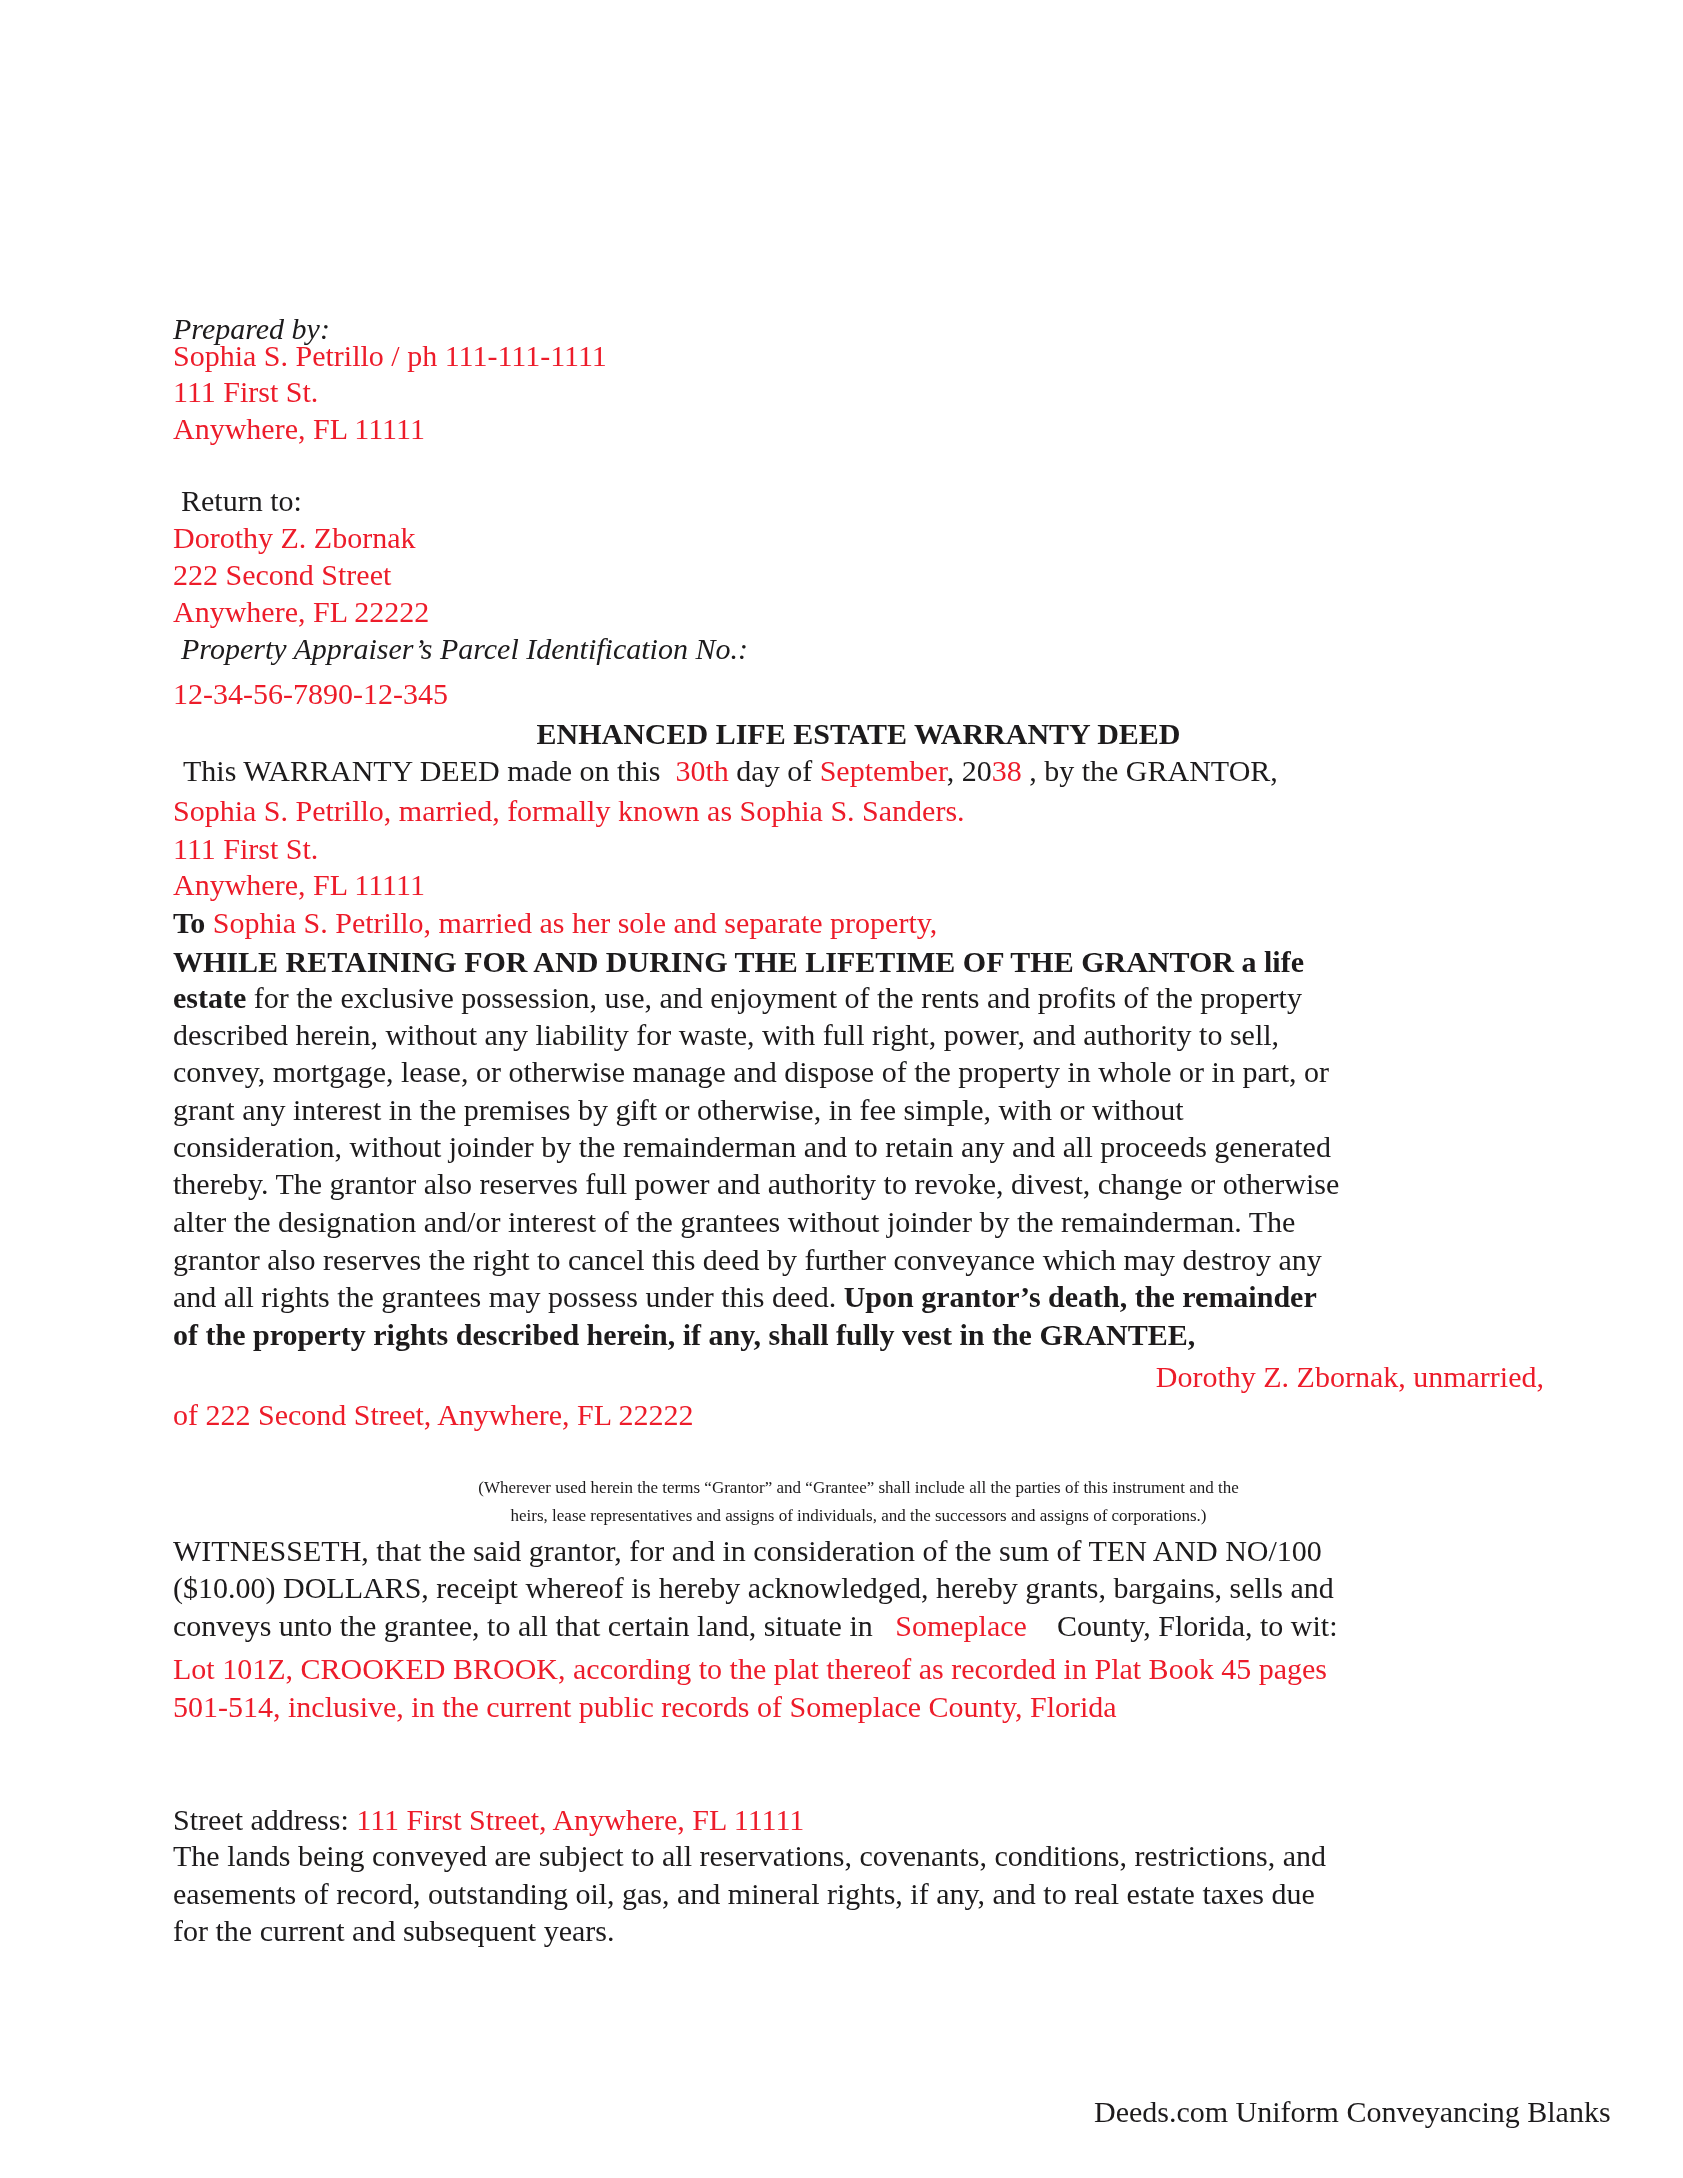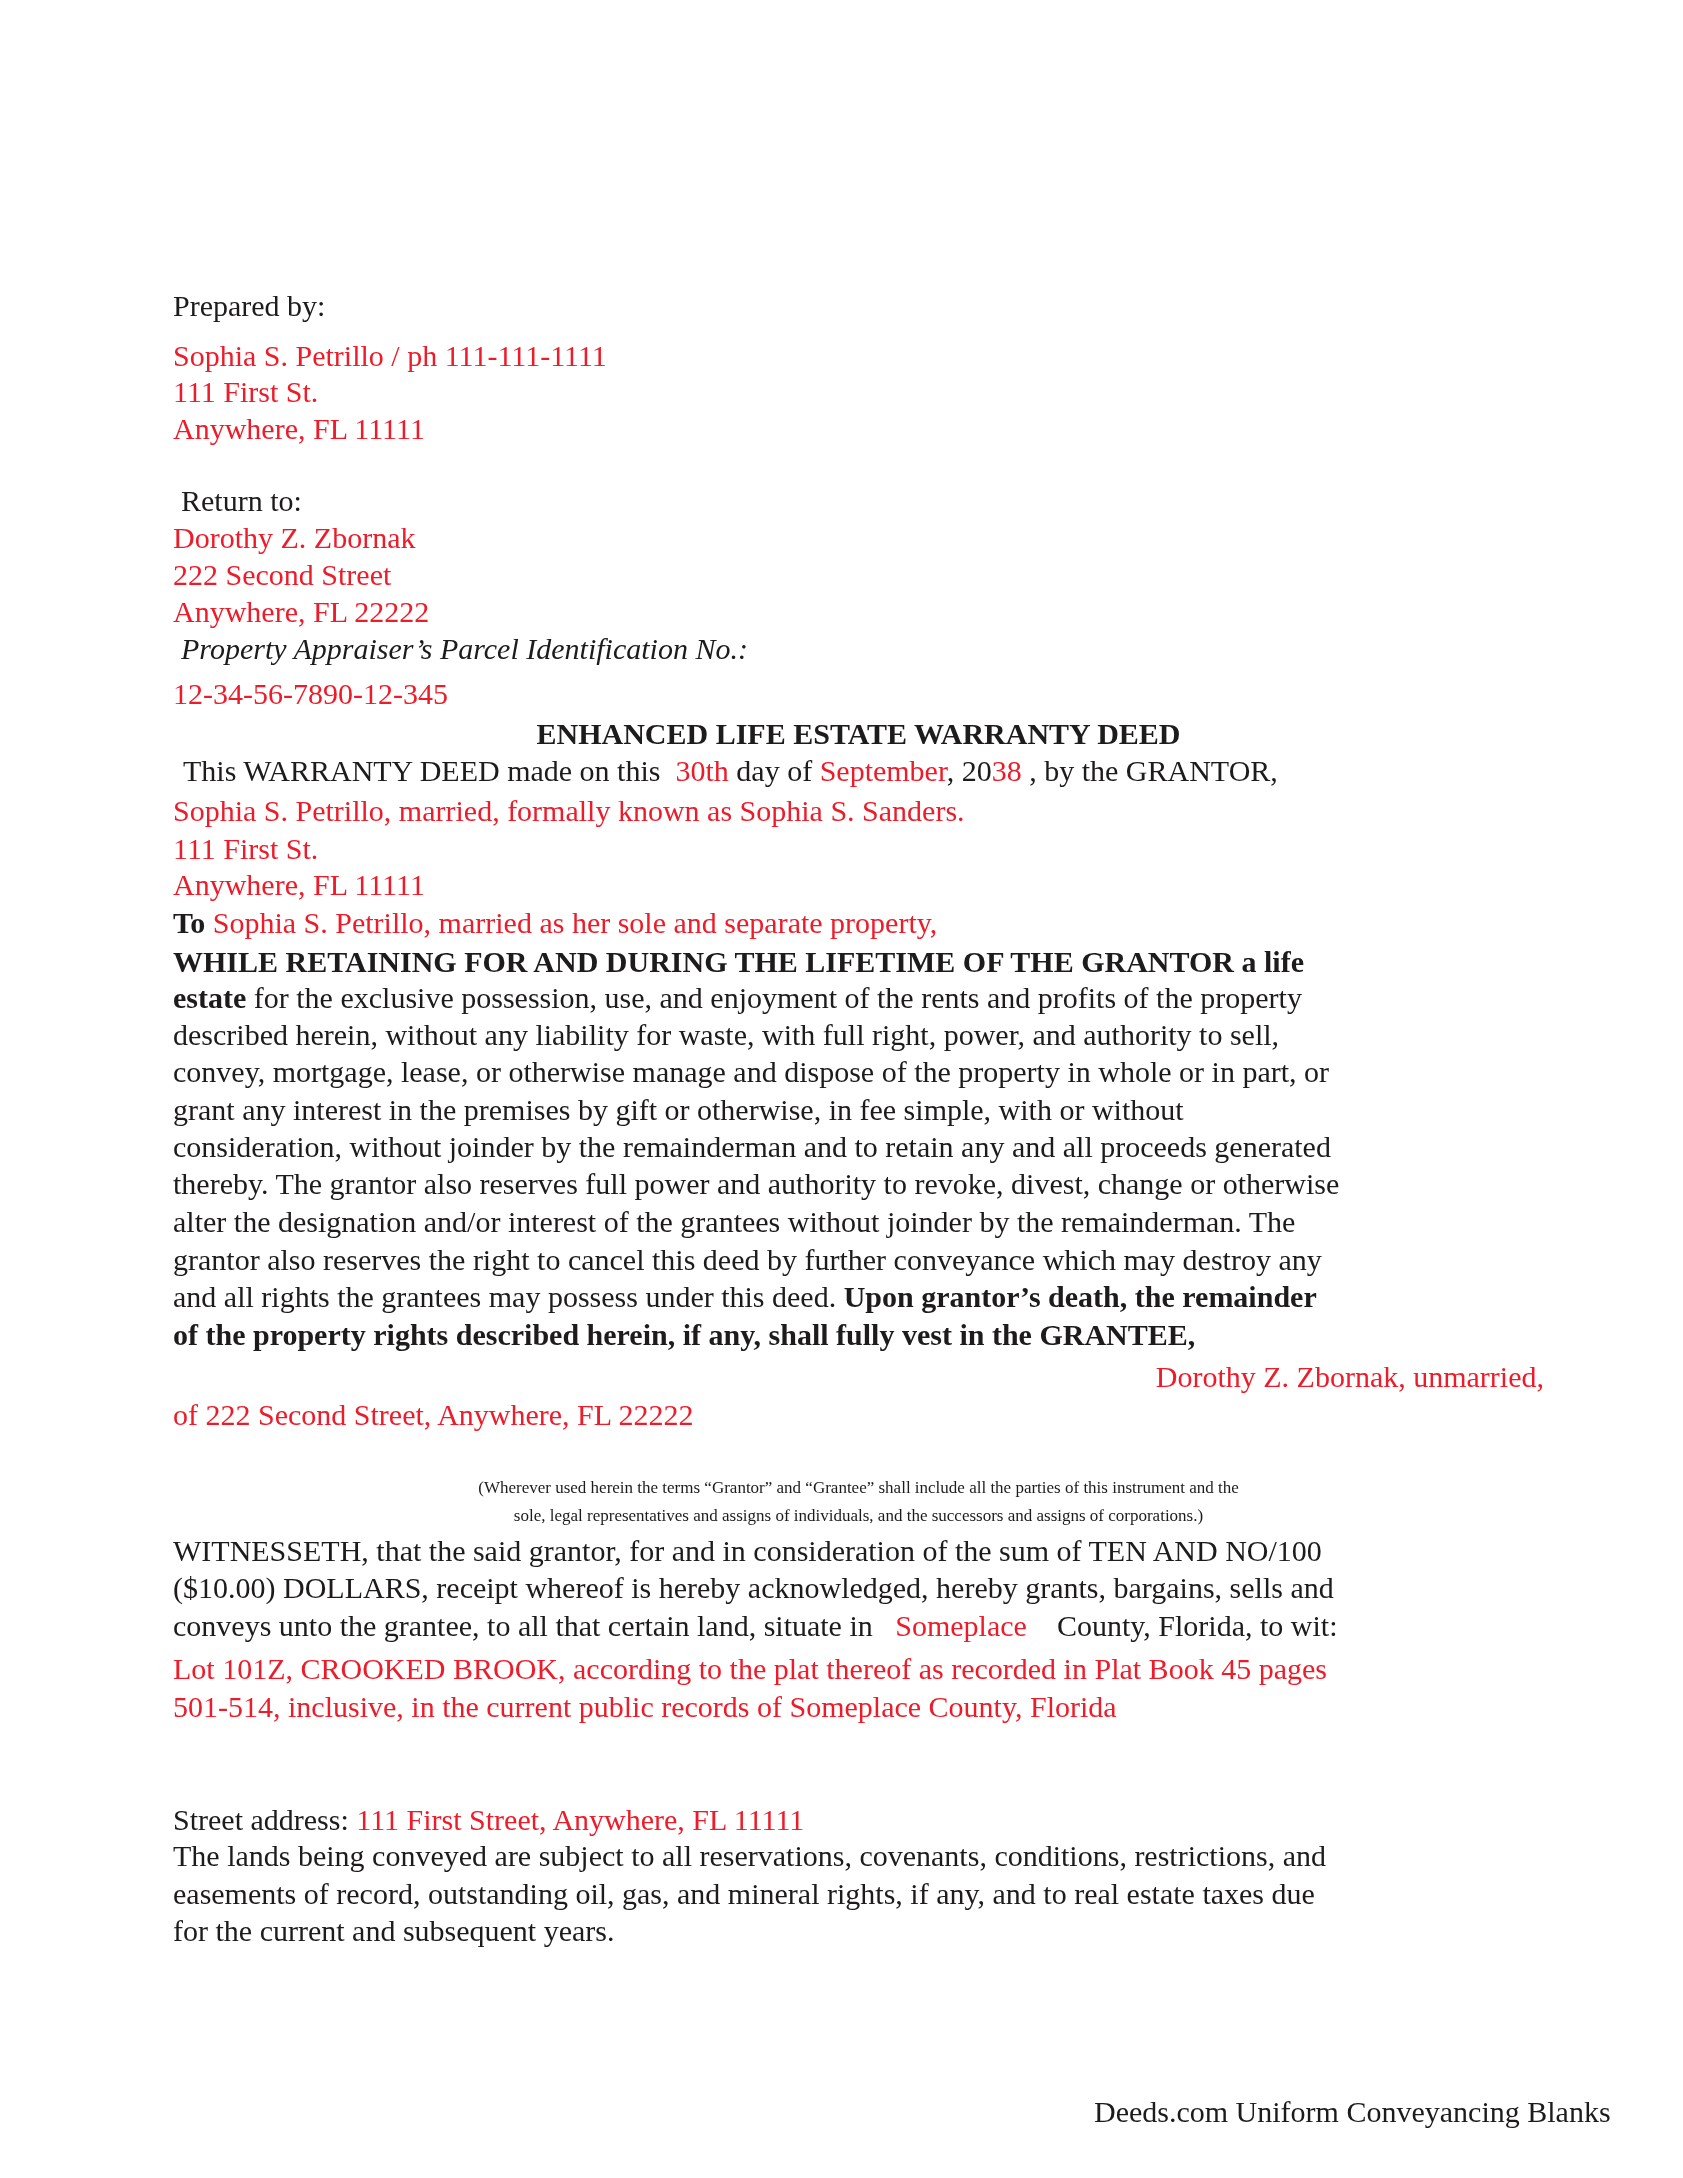--- a/index.html
+++ b/index.html
@@ -38,21 +38,21 @@
     line-height: 30px;
     color: #1d1b1c;
     white-space: nowrap;
   }
 </style>
 </head>
 <body>
 
 <div class="page">
   <div class="doc">
-      <div class="line" style="top: 287px;"><span class="">Prepared by:</span></div>
+      <div class="line" style="top: 310px; font-style: italic;"><span class="">Prepared by:</span></div>
       <div class="line" style="top: 337px;"><span class="red ">Sophia S. Petrillo / ph 111-111-1111</span></div>
       <div class="line" style="top: 373px;"><span class="red ">111 First St.</span></div>
       <div class="line" style="top: 410px;"><span class="red ">Anywhere, FL 11111</span></div>
       <div class="line" style="top: 482px; padding-left: 8px;"><span class="">Return to:</span></div>
       <div class="line" style="top: 519px;"><span class="red ">Dorothy Z. Zbornak</span></div>
       <div class="line" style="top: 556px;"><span class="red ">222 Second Street</span></div>
       <div class="line" style="top: 593px;"><span class="red ">Anywhere, FL 22222</span></div>
       <div class="line" style="top: 630px; padding-left: 8px; font-style: italic;"><span class="">Property Appraiser’s Parcel Identification No.:</span></div>
       <div class="line" style="top: 631px; margin-top: 44px;"><span class="red ">12-34-56-7890-12-345</span></div>
       <div class="line center title" style="top: 715px;"><span class="">ENHANCED LIFE ESTATE WARRANTY DEED</span></div>
@@ -68,21 +68,21 @@
       <div class="line" style="top: 1091px;"><span class="">grant any interest in the premises by gift or otherwise, in fee simple, with or without</span></div>
       <div class="line" style="top: 1128px;"><span class="">consideration, without joinder by the remainderman and to retain any and all proceeds generated</span></div>
       <div class="line" style="top: 1203px;"><span class="">alter the designation and/or interest of the grantees without joinder by the remainderman. The</span></div>
       <div class="line" style="top: 1165px;"><span class="">thereby. The grantor also reserves full power and authority to revoke, divest, change or otherwise</span></div>
       <div class="line" style="top: 1241px;"><span class="">grantor also reserves the right to cancel this deed by further conveyance which may destroy any</span></div>
       <div class="line" style="top: 1278px;"><span class="">and all rights the grantees may possess under this deed. </span><span class="b">Upon grantor’s death, the remainder</span></div>
       <div class="line" style="top: 1316px;"><span class="b">of the property rights described herein, if any, shall fully vest in the GRANTEE,</span></div>
       <div class="line" style="top: 1358px; text-align: right;"><span class="red ">Dorothy Z. Zbornak, unmarried,</span></div>
       <div class="line" style="top: 1396px;"><span class="red ">of 222 Second Street, Anywhere, FL 22222</span></div>
       <div class="line center small" style="top: 1473px;"><span class="">(Wherever used herein the terms “Grantor” and “Grantee” shall include all the parties of this instrument and the</span></div>
-      <div class="line center small" style="top: 1501px;"><span class="">sole, legal representatives and assigns of individuals, and the successors and assigns of corporations.)</span></div>
+      <div class="line center small" style="top: 1501px;"><span class="">heirs, lease representatives and assigns of individuals, and the successors and assigns of corporations.)</span></div>
       <div class="line" style="top: 1532px;"><span class="">WITNESSETH, that the said grantor, for and in consideration of the sum of TEN AND NO/100</span></div>
       <div class="line" style="top: 1569px;"><span class="">($10.00) DOLLARS, receipt whereof is hereby acknowledged, hereby grants, bargains, sells and</span></div>
       <div class="line" style="top: 1607px;"><span class="">conveys unto the grantee, to all that certain land, situate in&nbsp;&nbsp;&nbsp;</span><span class="red ">Someplace</span><span class="">&nbsp;&nbsp;&nbsp;&nbsp;County, Florida, to wit:</span></div>
       <div class="line" style="top: 1650px;"><span class="red ">Lot 101Z, CROOKED BROOK, according to the plat thereof as recorded in Plat Book 45 pages</span></div>
       <div class="line" style="top: 1688px;"><span class="red ">501-514, inclusive, in the current public records of Someplace County, Florida</span></div>
       <div class="line" style="top: 1801px;"><span class="">Street address: </span><span class="red ">111 First Street, Anywhere, FL 11111</span></div>
       <div class="line" style="top: 1837px;"><span class="">The lands being conveyed are subject to all reservations, covenants, conditions, restrictions, and</span></div>
       <div class="line" style="top: 1875px;"><span class="">easements of record, outstanding oil, gas, and mineral rights, if any, and to real estate taxes due</span></div>
       <div class="line" style="top: 1912px;"><span class="">for the current and subsequent years.</span></div>
     </div>

